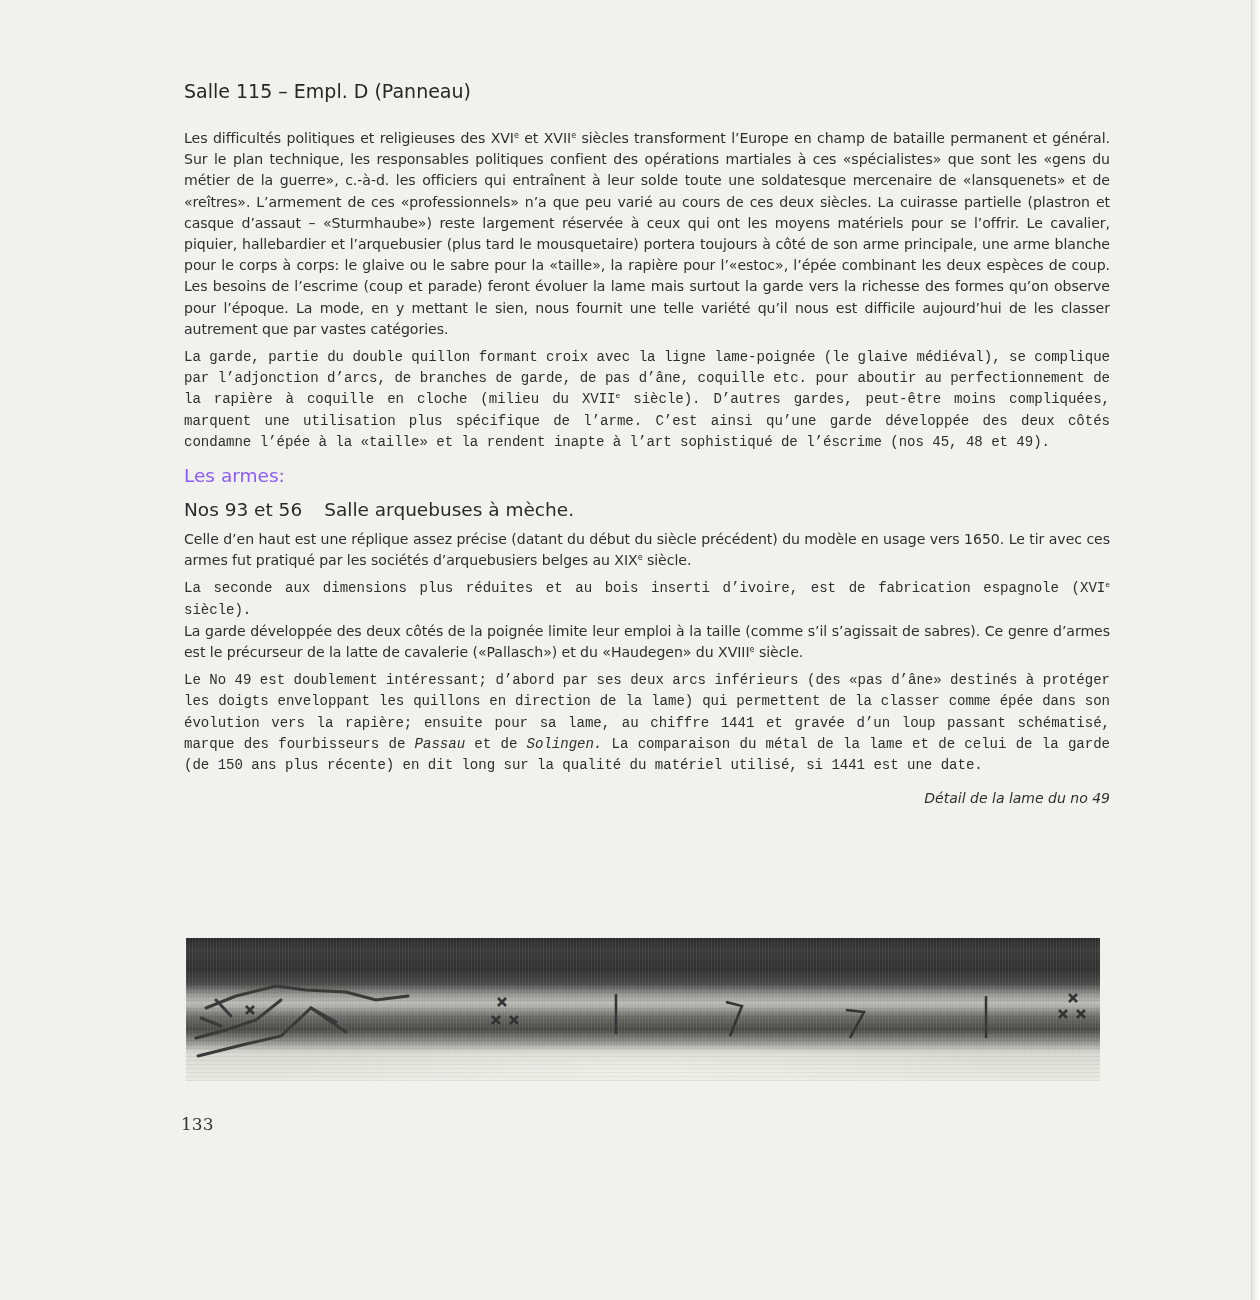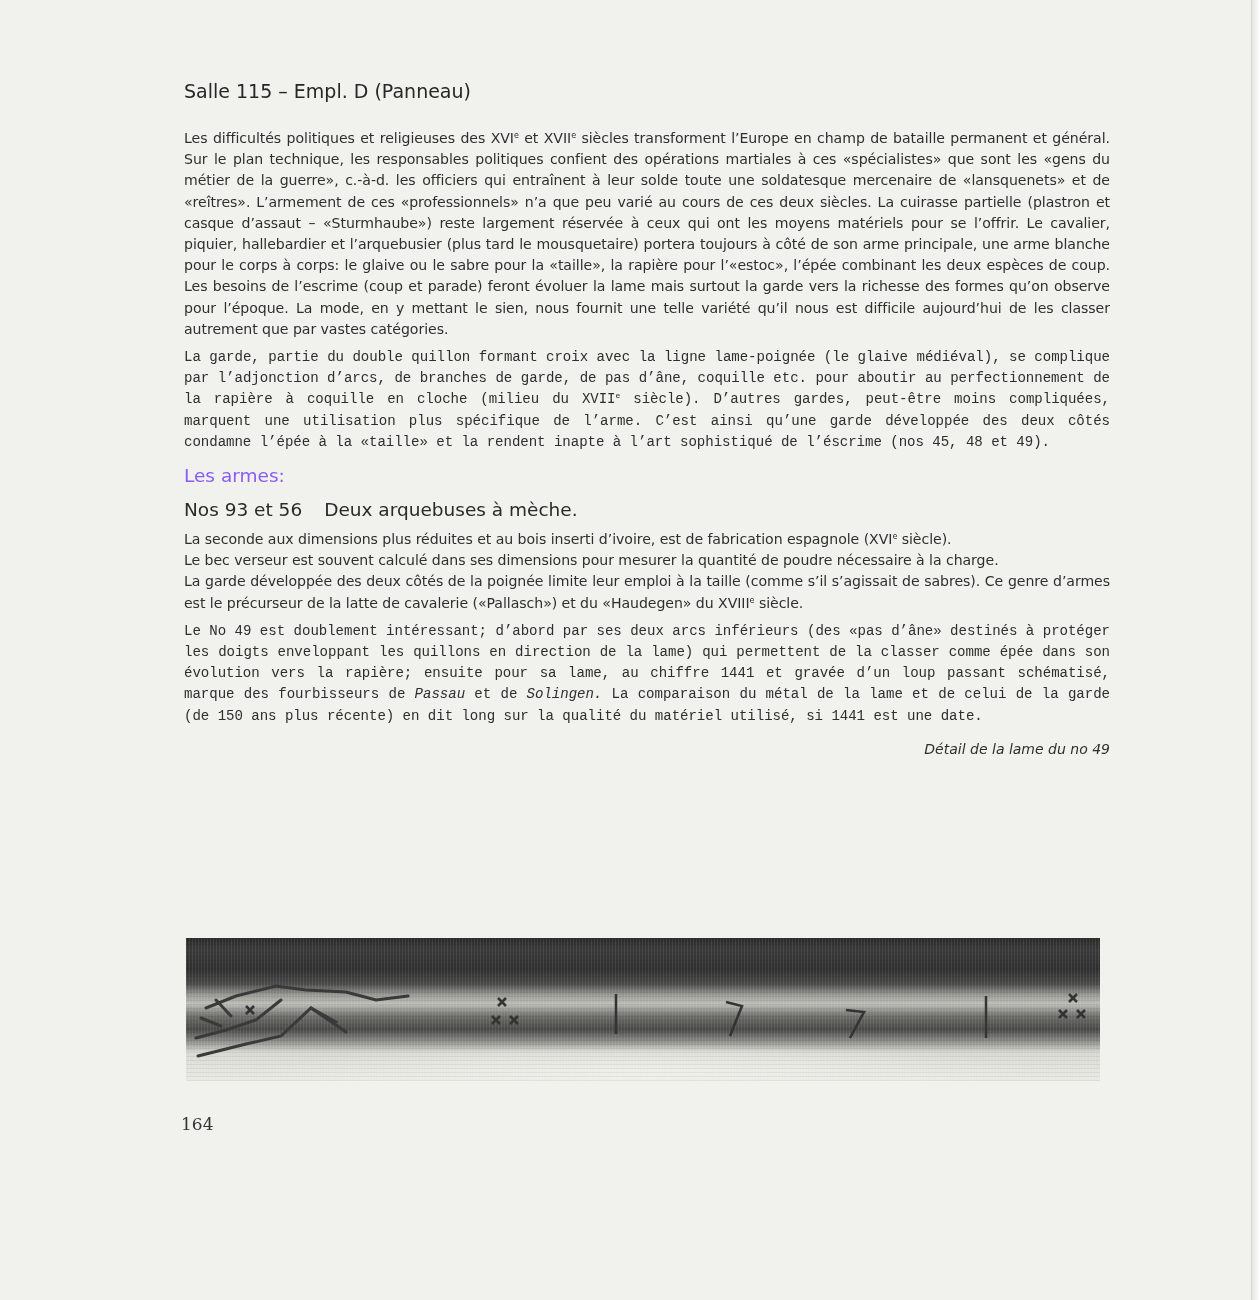--- a/index.html
+++ b/index.html
@@ -67,27 +67,27 @@
 
   <div>
     <p>Les difficultés politiques et religieuses des XVI<sup>e</sup> et XVII<sup>e</sup> siècles transforment l’Europe en champ de bataille permanent et général. Sur le plan technique, les responsables politiques confient des opérations martiales à ces «spécialistes» que sont les «gens du métier de la guerre», c.-à-d. les officiers qui entraînent à leur solde toute une soldatesque mercenaire de «lansquenets» et de «reîtres». L’armement de ces «professionnels» n’a que peu varié au cours de ces deux siècles. La cuirasse partielle (plastron et casque d’assaut – «Sturmhaube») reste largement réservée à ceux qui ont les moyens matériels pour se l’offrir. Le cavalier, piquier, hallebardier et l’arquebusier (plus tard le mousquetaire) portera toujours à côté de son arme principale, une arme blanche pour le corps à corps: le glaive ou le sabre pour la «taille», la rapière pour l’«estoc», l’épée combinant les deux espèces de coup. Les besoins de l’escrime (coup et parade) feront évoluer la lame mais surtout la garde vers la richesse des formes qu’on observe pour l’époque. La mode, en y mettant le sien, nous fournit une telle variété qu’il nous est difficile aujourd’hui de les classer autrement que par vastes catégories.</p>
     <p>La garde, partie du double quillon formant croix avec la ligne lame-poignée (le glaive médiéval), se complique par l’adjonction d’arcs, de branches de garde, de pas d’âne, coquille etc. pour aboutir au perfectionnement de la rapière à coquille en cloche (milieu du XVII<sup>e</sup> siècle). D’autres gardes, peut-être moins compliquées, marquent une utilisation plus spécifique de l’arme. C’est ainsi qu’une garde développée des deux côtés condamne l’épée à la «taille» et la rendent inapte à l’art sophistiqué de l’éscrime (nos 45, 48 et 49).</p>
   </div>
 
   <div class="section-label">Les armes:</div>
 
   <div>
     <div class="item-heading">
-      <span class="num">Nos 93 et 56</span><span>Deux arquebuses à mèche.</span>
+      <span class="num">Nos 93 et 56</span><span>Salle arquebuses à mèche.</span>
     </div>
+    <p>Celle d’en haut est une réplique assez précise (datant du début du siècle précédent) du modèle en usage vers 1650. Le tir avec ces armes fut pratiqué par les sociétés d’arquebusiers belges au XIX<sup>e</sup> siècle.</p>
     <p>La seconde aux dimensions plus réduites et au bois inserti d’ivoire, est de fabrication espagnole (XVI<sup>e</sup> siècle).</p>
   </div>
 
   <div>
-    <p>Le bec verseur est souvent calculé dans ses dimensions pour mesurer la quantité de poudre nécessaire à la charge.</p>
   </div>
 
   <div>
     <p>La garde développée des deux côtés de la poignée limite leur emploi à la taille (comme s’il s’agissait de sabres). Ce genre d’armes est le précurseur de la latte de cavalerie («Pallasch») et du «Haudegen» du XVIII<sup>e</sup> siècle.</p>
     <p>Le No 49 est doublement intéressant; d’abord par ses deux arcs inférieurs (des «pas d’âne» destinés à protéger les doigts enveloppant les quillons en direction de la lame) qui permettent de la classer comme épée dans son évolution vers la rapière; ensuite pour sa lame, au chiffre 1441 et gravée d’un loup passant schématisé, marque des fourbisseurs de <i class="em">Passau</i> et de <i class="em">Solingen.</i> La comparaison du métal de la lame et de celui de la garde (de 150 ans plus récente) en dit long sur la qualité du matériel utilisé, si 1441 est une date.</p>
   </div>
 
   <div class="caption">Détail de la lame du no 49</div>
 </div>
 
@@ -111,13 +111,13 @@
       <path d="M873 72 l8 8 M881 72 l-8 8"></path>
       <path d="M891 72 l8 8 M899 72 l-8 8"></path>
       <path d="M430 56 L430 96"></path>
       <path d="M540 64 L556 68 L544 98"></path>
       <path d="M660 72 L678 74 L664 100"></path>
       <path d="M800 58 L800 100"></path>
     </g>
   </svg>
 </div>
 
-<div class="page-number">164</div>
+<div class="page-number">133</div>
 
 </body></html>

